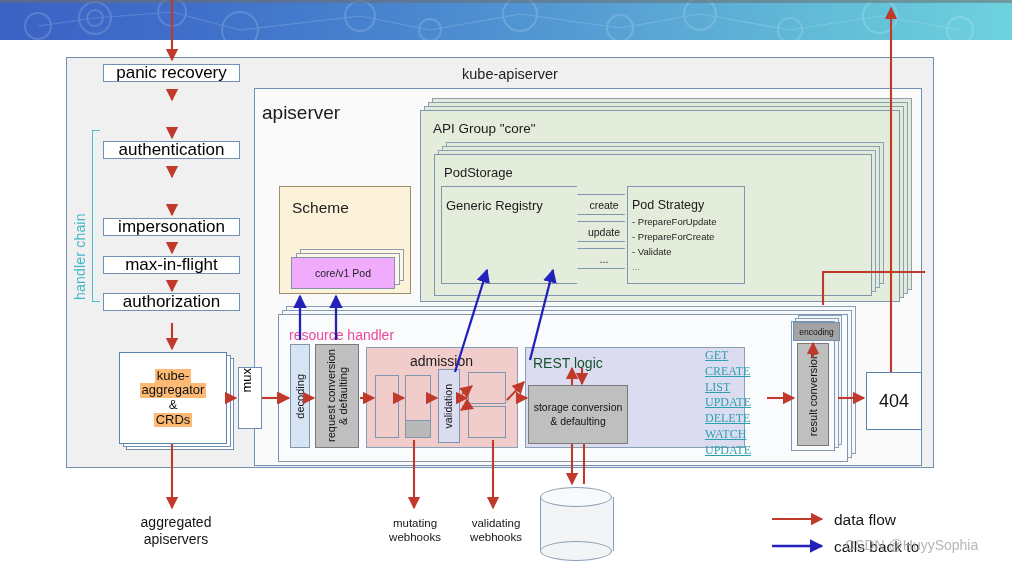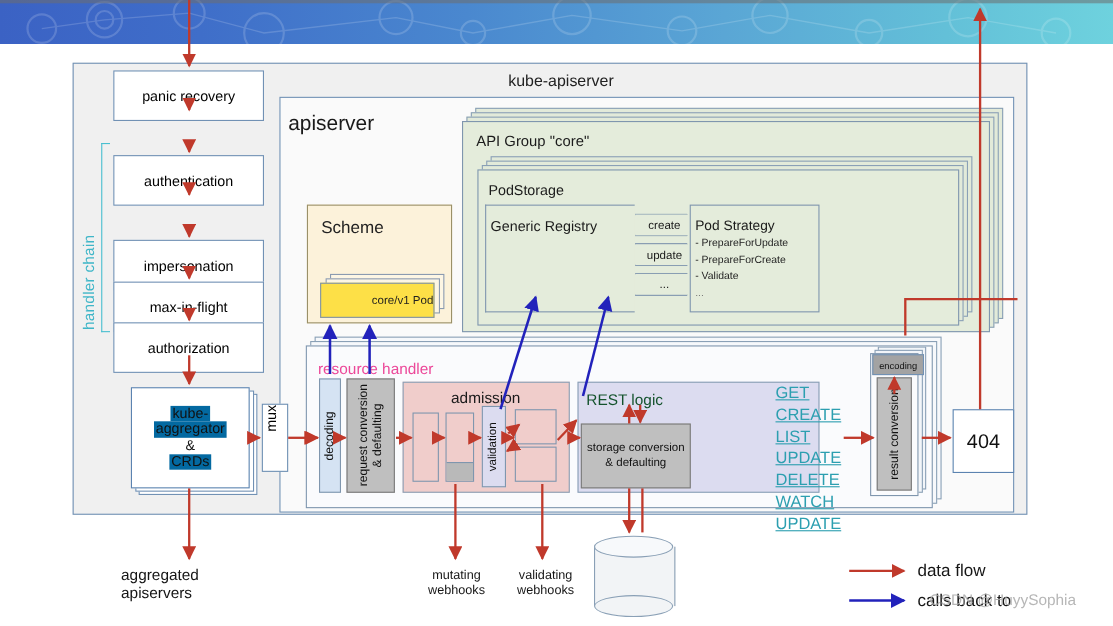--- a/index.html
+++ b/index.html
@@ -27,39 +27,39 @@
   .apiserver-frame{left:254px;top:88px;width:668px;height:378px;background:#fafafa;border:1.6px solid #7191b4;}
 
   .title-kube{left:462px;top:66px;font-size:14.5px;color:#222;}
   .title-apiserver{left:262px;top:102px;font-size:19px;color:#1a1a1a;}
 
   
   .hc-label{left:72px;top:130px;width:20px;height:170px;color:#3fb6c8;font-size:14px;
     writing-mode:vertical-rl;transform:rotate(180deg);letter-spacing:.2px;}
   .hc-bracket{position:absolute;left:92px;top:130px;width:7px;height:170px;
     border-left:1.6px solid #49bfd0;border-top:1.6px solid #49bfd0;border-bottom:1.6px solid #49bfd0;}
-  .hc-item{left:103px;width:137px;height:46px;font-size:13px;background:#ffffff;}
+  .hc-item{left:103px;width:137px;height:18px;font-size:17px;background:#ffffff;}
 
   
   .agg-shadow2{left:126px;top:358px;width:108px;height:92px;background:#fff;border:1.6px solid #7191b4;}
   .agg-shadow1{left:123px;top:355px;width:108px;height:92px;background:#fff;border:1.6px solid #7191b4;}
   .agg-main{left:119px;top:352px;width:108px;height:92px;background:#ffffff;border:1.6px solid #5b83b0;}
   .agg-txt{position:absolute;left:0;top:0;width:100%;height:100%;display:flex;flex-direction:column;
     align-items:center;justify-content:center;font-size:13px;color:#111;line-height:1.12;}
-  .hl{background:#0369a1;padding:0 2px;}
+  .hl{background:#fdba74;padding:0 2px;}
 
   .mux{left:238px;top:367px;width:24px;height:62px;background:#ffffff;border:1.6px solid #6d8fb3;}
   .mux span{writing-mode:vertical-rl;transform:rotate(180deg);font-size:13px;}
 
   
   .scheme{left:279px;top:186px;width:132px;height:108px;background:#fcf2da;border:1.6px solid #9a9068;}
   .scheme-t{left:292px;top:199px;font-size:15.5px;color:#222;}
   .sch-c3{left:300px;top:249px;width:104px;height:32px;background:#fdf6e4;border:1.4px solid #8b9bb0;}
   .sch-c2{left:296px;top:253px;width:104px;height:32px;background:#fdf6e4;border:1.4px solid #8b9bb0;}
-  .sch-c1{left:291px;top:257px;width:104px;height:32px;background:#fde047;border:1.4px solid #7f93ab;justify-content:flex-end;}
+  .sch-c1{left:291px;top:257px;width:104px;height:32px;background:#f0abfc;border:1.4px solid #7f93ab;}
   .sch-c1 span{font-size:10.5px;color:#1f1f1f;}
 
   
   .ag4{left:432px;top:98px;width:480px;height:192px;background:#e2ead9;border:1.5px solid #8aa0b6;}
   .ag3{left:428px;top:102px;width:480px;height:192px;background:#e2ead9;border:1.5px solid #8aa0b6;}
   .ag2{left:424px;top:106px;width:480px;height:192px;background:#e2ead9;border:1.5px solid #8aa0b6;}
   .ag1{left:420px;top:110px;width:480px;height:192px;background:#e4ecdb;border:1.6px solid #7f96ae;}
   .ag-t{left:433px;top:121px;font-size:13.5px;color:#1b1b1b;}
 
   .ps4{left:446px;top:142px;width:438px;height:142px;background:#e2ead9;border:1.4px solid #8aa0b6;}
@@ -102,21 +102,21 @@
   .adm-val{left:438px;top:369px;width:22px;height:74px;background:#dcdcf0;border:1.4px solid #7f96ae;}
   .adm-val span{font-size:10.5px;color:#111;}
   .adm-b4a{left:468px;top:372px;width:38px;height:32px;background:#f0cdcb;border:1.4px solid #7f96ae;}
   .adm-b4b{left:468px;top:406px;width:38px;height:32px;background:#f0cdcb;border:1.4px solid #7f96ae;}
 
   .restlogic{left:525px;top:347px;width:220px;height:101px;background:#dcdcf0;border:1.4px solid #8aa0b6;}
   .rl-t{left:533px;top:355px;font-size:14px;color:#14532d;}
   .storconv{left:528px;top:385px;width:100px;height:59px;background:#bfbfbf;border:1.4px solid #7a7a7a;}
   .storconv span{font-size:10.5px;color:#111;line-height:1.25;}
   .verbs{left:705px;top:348px;width:62px;}
-  .verb{display:block;font-size:15px;color:#2c9fb0;text-decoration:underline;line-height:1.32;}
+  .verb{display:block;font-size:12px;color:#2c9fb0;text-decoration:underline;line-height:1.32;font-family:Liberation Serif, serif;}
 
   .resconv3{left:798px;top:315px;width:44px;height:130px;background:#f2f5f9;border:1.4px solid #8aa0b6;}
   .resconv2{left:795px;top:318px;width:44px;height:130px;background:#f2f5f9;border:1.4px solid #8aa0b6;}
   .resconv1{left:791px;top:321px;width:44px;height:130px;background:#fafbfd;border:1.5px solid #7f96ae;}
   .resconv-in{left:797px;top:343px;width:32px;height:103px;background:#bfbfbf;border:1.4px solid #7a7a7a;}
   .resconv-in span{font-size:11px;color:#111;}
   .encoding{left:793px;top:322px;width:47px;height:19px;background:#a3a3a3;border:1.4px solid #7191b4;}
   .encoding span{font-size:8.5px;color:#111;}
 
   .b404{left:866px;top:372px;width:56px;height:58px;background:#ffffff;border:1.8px solid #5b83b0;}
@@ -125,21 +125,21 @@
   
   .etcd-body{position:absolute;left:540px;top:497px;width:72px;height:54px;background:#f2f4f6;
     border-left:1.5px solid #8aa0b6;border-right:1.5px solid #8aa0b6;}
   .etcd-top{position:absolute;left:540px;top:487px;width:72px;height:20px;background:#f7f9fb;
     border:1.5px solid #8aa0b6;border-radius:50%;box-sizing:border-box;}
   .etcd-bot{position:absolute;left:540px;top:541px;width:72px;height:20px;background:#f2f4f6;
     border:1.5px solid #8aa0b6;border-radius:50%;box-sizing:border-box;}
   .etcd-t{left:540px;top:513px;width:72px;text-align:center;font-size:14px;color:#1b1b1b;}
 
   
-  .blabel{position:absolute;font-size:14px;color:#151515;text-align:left;line-height:1.2;}
+  .blabel{position:absolute;font-size:14px;color:#151515;text-align:center;line-height:1.2;}
   .blabel-s{position:absolute;font-size:11.5px;color:#151515;text-align:center;line-height:1.25;}
 
   
   .lg-txt{position:absolute;font-size:15.5px;color:#161616;}
   .watermark{position:absolute;left:845px;top:537px;font-size:14px;color:#aaaaaa;opacity:.85;white-space:nowrap;}
 
   svg.ov{position:absolute;left:0;top:0;width:1012px;height:569px;pointer-events:none;}
 </style>
 </head>
 <body>

